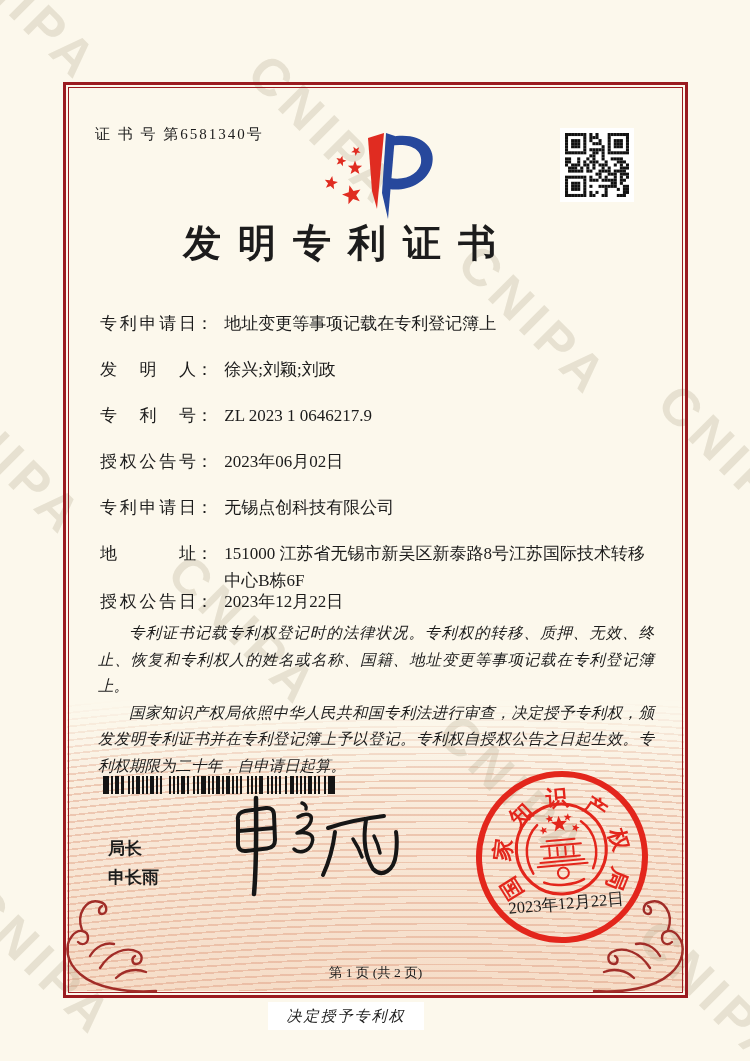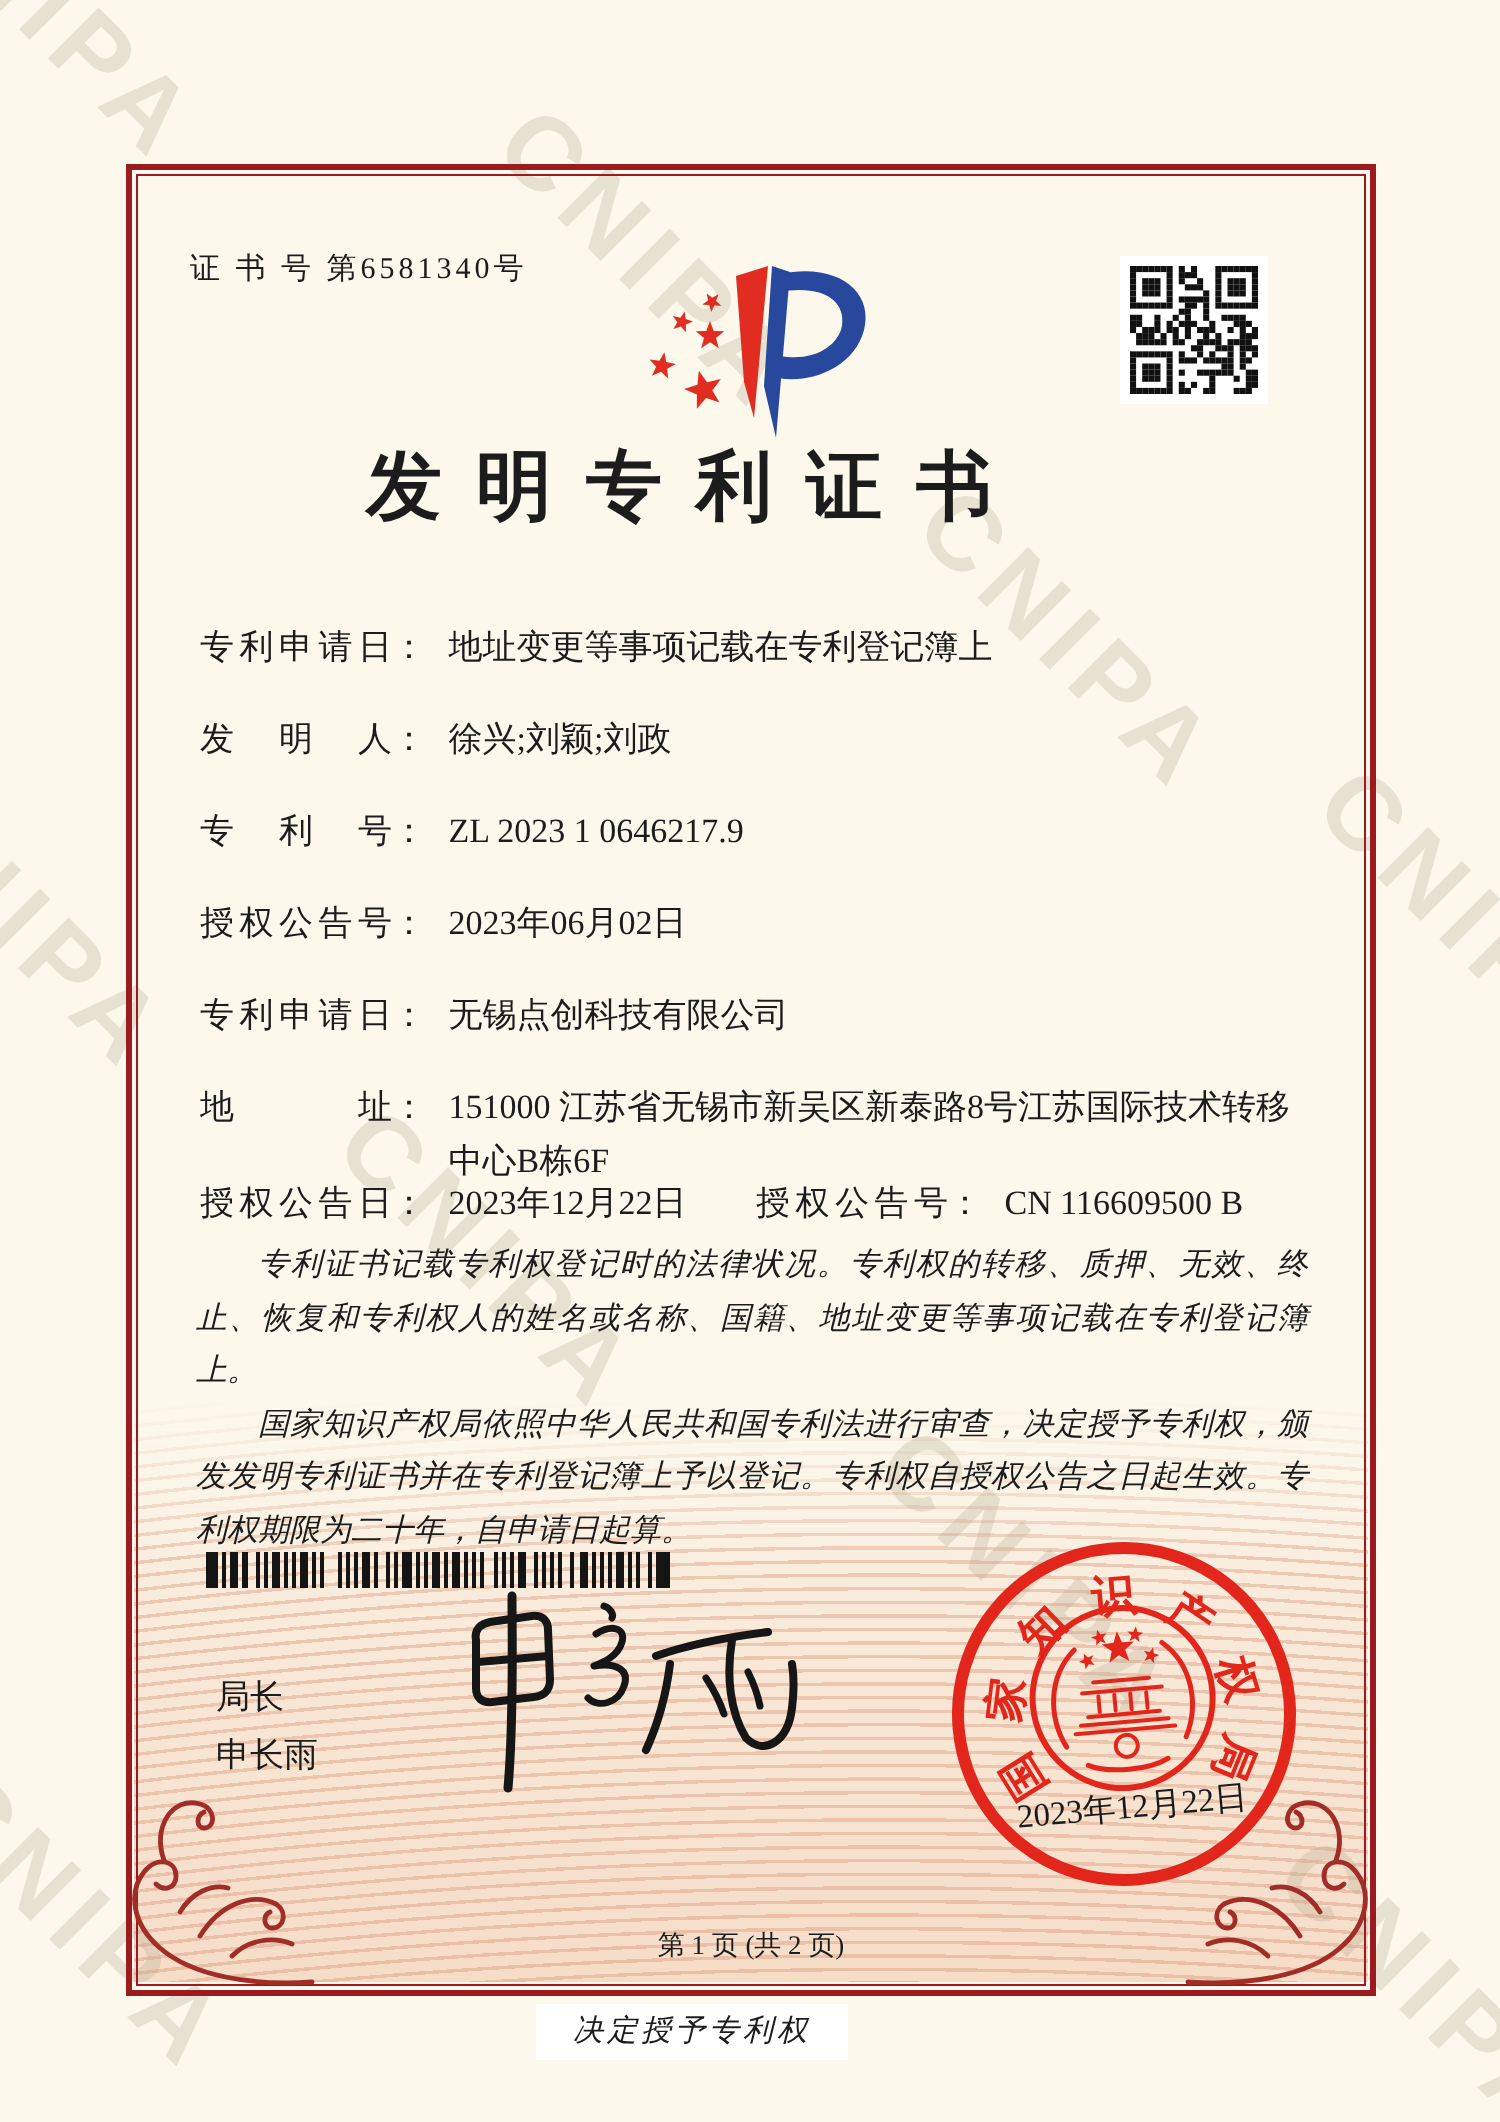--- a/index.html
+++ b/index.html
@@ -41,21 +41,21 @@
   .glabel2{position:absolute;left:278px;top:0;}
   
   .paras{position:absolute;left:98px;top:620px;width:556px;z-index:4;
          font-size:15.5px;line-height:26.5px;text-align:justify;font-style:italic;}
   .paras p{margin:0;text-indent:2em;}
   
   .barcode{position:absolute;left:103px;top:776px;width:233px;height:18px;z-index:4;
            display:flex;align-items:stretch;}
   .barcode span{background:#141414;height:100%;}
   .signer{position:absolute;left:108px;top:834px;z-index:4;
-          font-family:"Liberation Sans","DejaVu Sans",sans-serif;font-size:17px;line-height:29px;}
+          font-family:"Liberation Sans","DejaVu Sans",sans-serif;font-size:17px;line-height:29px;font-weight:bold;}
   .sig{position:absolute;left:218px;top:790px;width:190px;height:112px;z-index:4;}
   
   .seal{position:absolute;left:476px;top:771px;width:160px;height:160px;z-index:5;
         border:6px solid #e3261c;border-radius:50%;transform:rotate(-5deg);}
   .seal .sc{position:absolute;left:50%;top:50%;font-size:22px;font-weight:bold;color:#e3261c;
             transform-origin:center;}
   .sc0{transform:translate(-50%,-50%) rotate(-117deg) translateY(-59px);}
   .sc1{transform:translate(-50%,-50%) rotate(-78deg)  translateY(-59px);}
   .sc2{transform:translate(-50%,-50%) rotate(-39deg)  translateY(-59px);}
   .sc3{transform:translate(-50%,-50%) rotate(0deg)    translateY(-59px);}
@@ -367,24 +367,20 @@
   <span class="flabel">专利申请日</span><span class="fcolon">：</span>
   <span class="fvalue">无锡点创科技有限公司</span>
 </div>
 <div class="row r-addr">
   <span class="flabel">地址</span><span class="fcolon">：</span>
   <span class="fvalue wide">151000 江苏省无锡市新吴区新泰路8号江苏国际技术转移中心B栋6F</span>
 </div>
 <div class="row r-grant">
   <span class="flabel">授权公告日</span><span class="fcolon">：</span>
   <span class="fvalue">2023年12月22日</span>
-  <span class="glabel2">
-    <span class="flabel">授权公告号</span><span class="fcolon">：</span>
-    <span class="fvalue">CN 116609500 B</span>
-  </span>
 </div>
 
 <div class="paras">
   <p>专利证书记载专利权登记时的法律状况。专利权的转移、质押、无效、终止、恢复和专利权人的姓名或名称、国籍、地址变更等事项记载在专利登记簿上。</p>
   <p>国家知识产权局依照中华人民共和国专利法进行审查，决定授予专利权，颁发发明专利证书并在专利登记簿上予以登记。专利权自授权公告之日起生效。专利权期限为二十年，自申请日起算。</p>
 </div>
 
 <div class="barcode" id="barcode">
     <span style="width: 6.18584px;"></span>
     <span style="width: 2.06195px; background: transparent;"></span>

